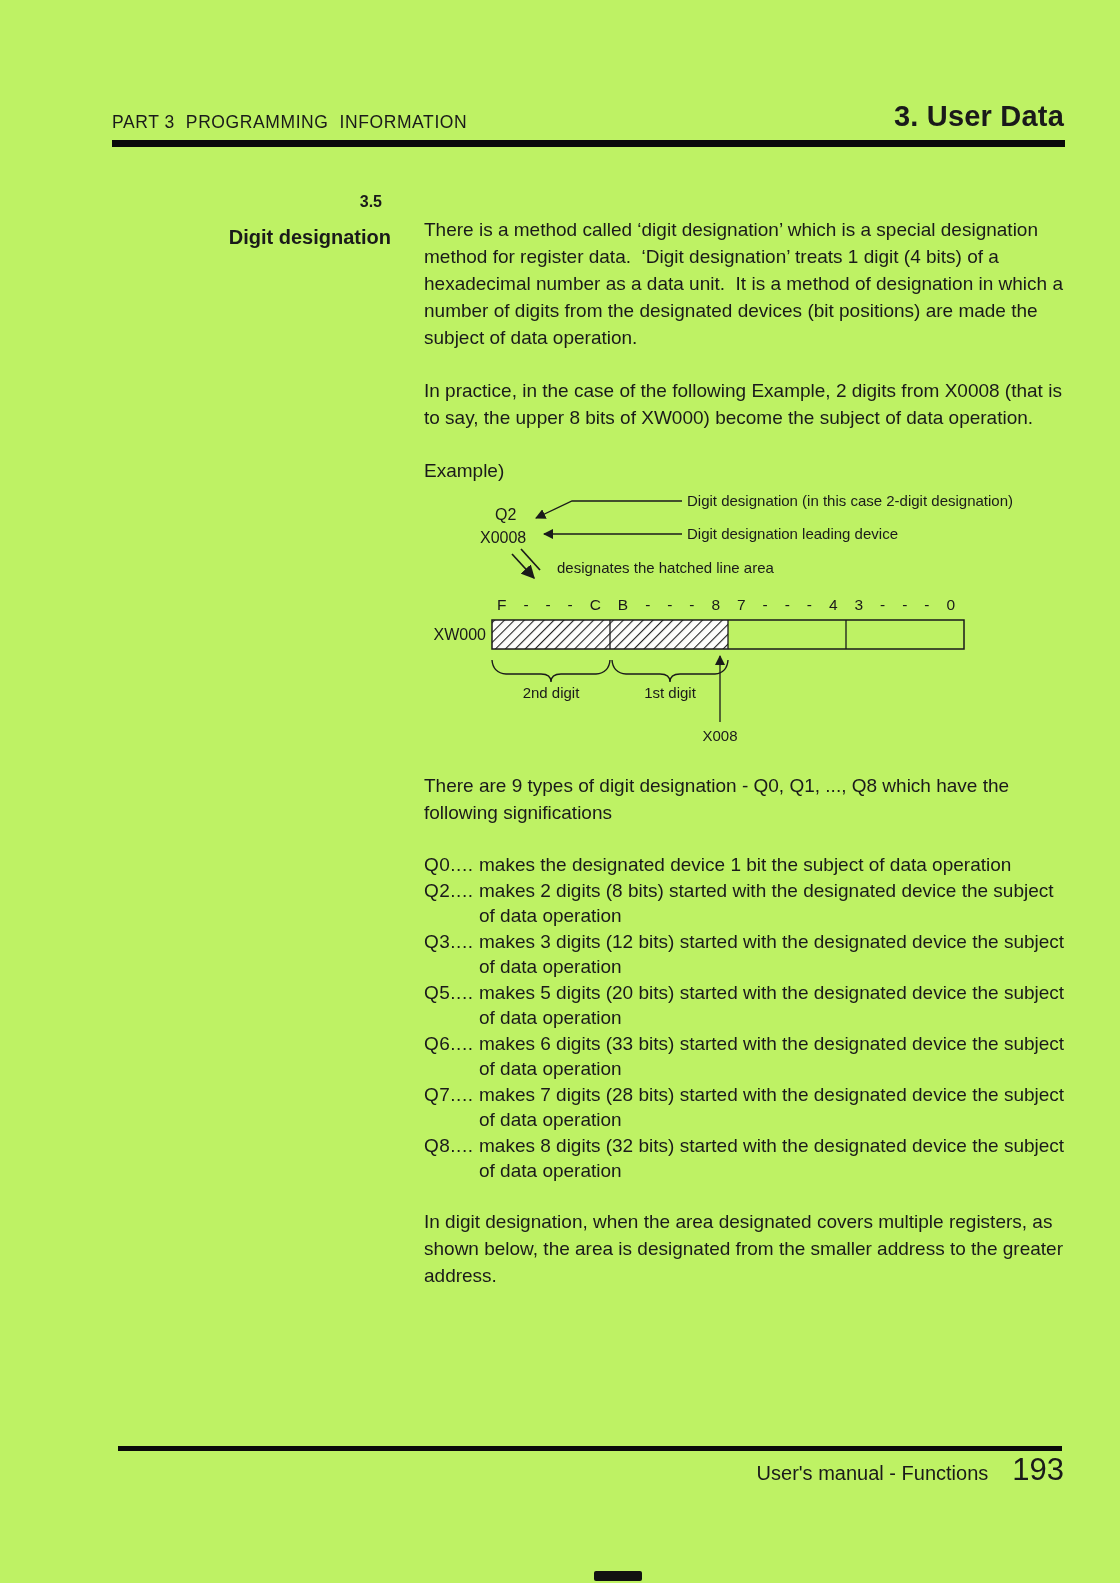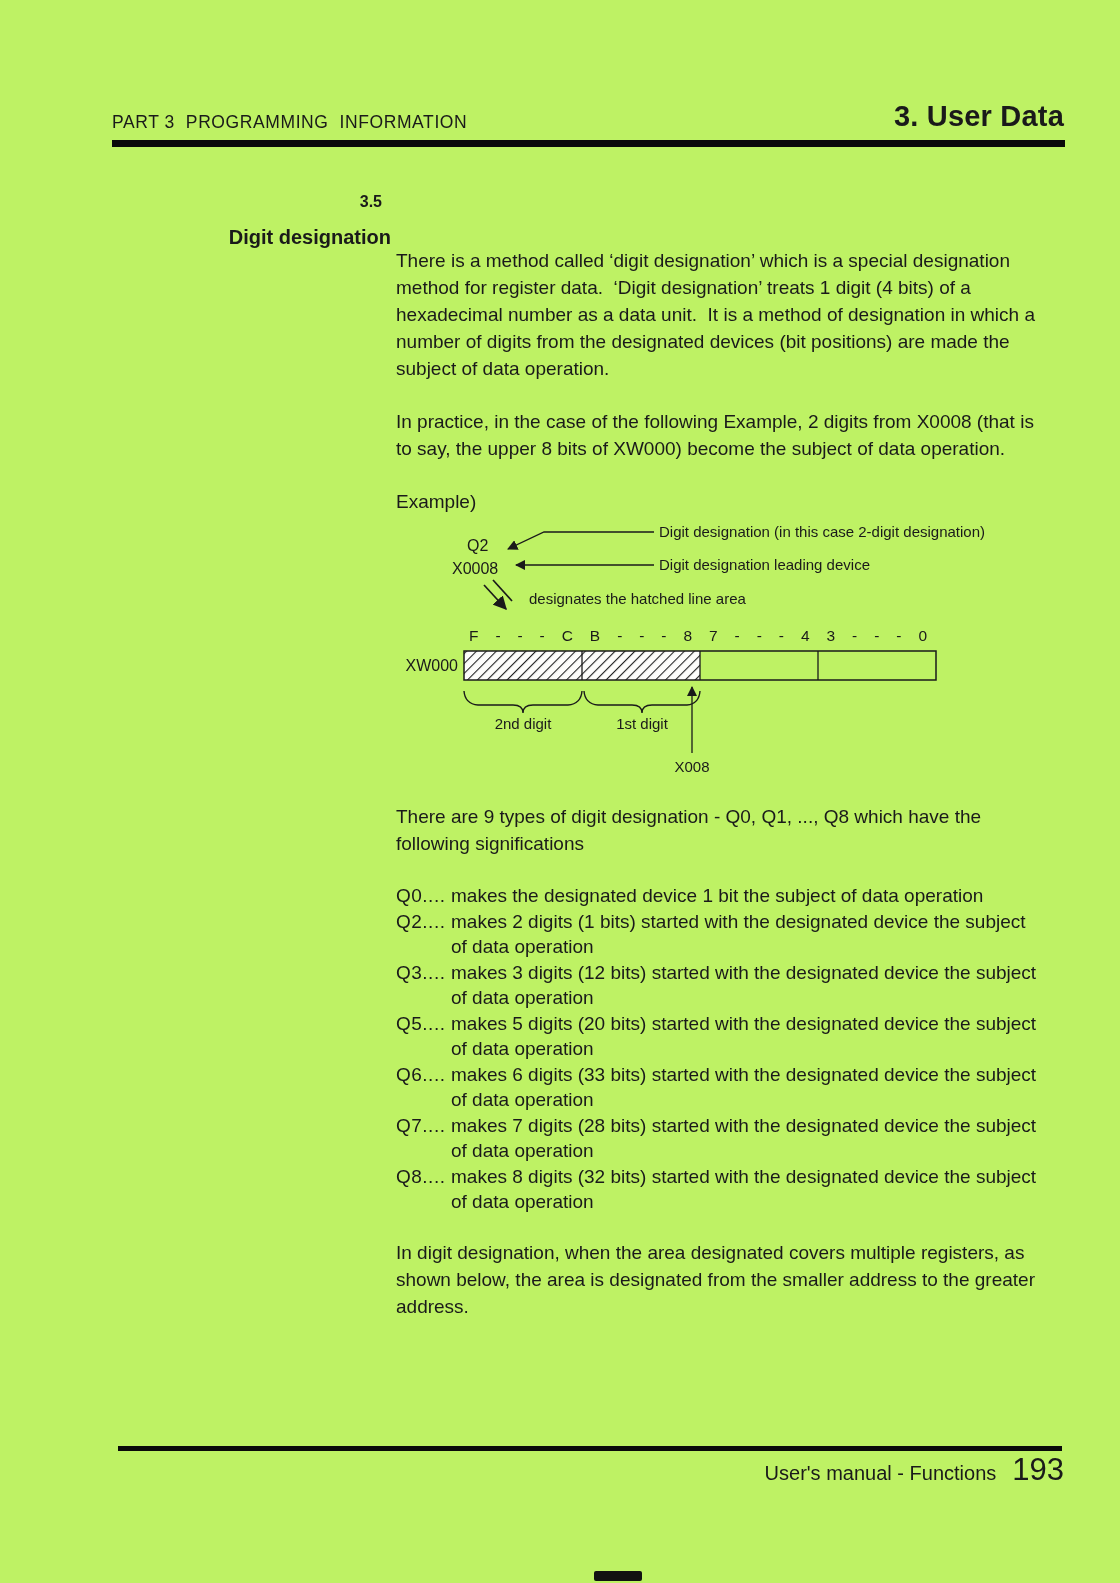--- a/index.html
+++ b/index.html
@@ -6,40 +6,40 @@
   .page{position:relative;width:1120px;height:1583px;background:#bef264;
         font-family:"Liberation Sans",sans-serif;color:#1a1a1a;overflow:hidden;}
 
   .hdr-left{position:absolute;left:112px;top:112px;font-size:17.5px;letter-spacing:.6px;white-space:pre;}
   .hdr-right{position:absolute;right:56px;top:100px;font-size:29px;font-weight:bold;letter-spacing:.2px;margin-left:24px;}
   .rule-top{position:absolute;left:112px;top:140px;width:953px;height:7px;background:#0a0a0a;}
 
   .sec-num{position:absolute;left:110px;top:193px;width:272px;text-align:right;font-weight:bold;font-size:16px;}
   .sec-title{position:absolute;left:110px;top:218px;width:281px;text-align:right;font-weight:bold;font-size:20px;margin-top:8px;}
 
-  .col{position:absolute;left:396px;top:216px;width:646px;font-size:19px;line-height:27px;margin-top:31px;}
+  .col{position:absolute;left:424px;top:216px;width:646px;font-size:19px;line-height:27px;}
   .para{margin:0 0 26px;white-space:pre-wrap;}
   .example{margin-bottom:8px;}
 
   .diagram{position:relative;height:262px;margin:0 0 18px;}
   .ln{stroke:#1a1a1a;stroke-width:1.3;fill:none;}
   .ln2{stroke:#1a1a1a;stroke-width:1.7;fill:none;}
   .regbox{fill:none;stroke:#1a1a1a;stroke-width:1.5;}
   .brace{fill:none;stroke:#1a1a1a;stroke-width:1.4;}
   .dlabel{font-size:16px;fill:#1a1a1a;}
   .dsmall{font-size:15px;fill:#1a1a1a;}
   .dscale{font-size:15.5px;fill:#1a1a1a;}
 
   .qlist{margin:0 0 24px;line-height:25.5px;}
   .q-row{display:flex;}
   .q-label{flex:0 0 55px;letter-spacing:.5px;}
   .q-text{flex:1;}
 
   .rule-bottom{position:absolute;left:118px;top:1446px;width:944px;height:5px;background:#0a0a0a;}
-  .footer{position:absolute;right:56px;top:1452px;display:flex;align-items:baseline;gap:16px;}
+  .footer{position:absolute;right:56px;top:1452px;display:flex;align-items:baseline;gap:24px;}
   .f-label{font-size:20px;}
   .f-page{font-size:31px;font-weight:normal;}
   .artifact{position:absolute;left:594px;top:1571px;width:48px;height:10px;background:#111;border-radius:2px;}
 </style>
 </head>
 <body>
 
 <div class="page">
 
   <div class="hdr-left">PART 3  PROGRAMMING  INFORMATION</div>
@@ -103,21 +103,21 @@
 
     <p class="para">There are 9 types of digit designation - Q0, Q1, ..., Q8 which have the following significations</p>
 
     <div class="qlist">
       <div class="q-row">
           <span class="q-label">Q0....</span>
           <span class="q-text">makes the designated device 1 bit the subject of data operation</span>
         </div>
       <div class="q-row">
           <span class="q-label">Q2....</span>
-          <span class="q-text">makes 2 digits (1 bits) started with the designated device the subject of data operation</span>
+          <span class="q-text">makes 2 digits (8 bits) started with the designated device the subject of data operation</span>
         </div>
       <div class="q-row">
           <span class="q-label">Q3....</span>
           <span class="q-text">makes 3 digits (12 bits) started with the designated device the subject of data operation</span>
         </div>
       <div class="q-row">
           <span class="q-label">Q5....</span>
           <span class="q-text">makes 5 digits (20 bits) started with the designated device the subject of data operation</span>
         </div>
       <div class="q-row">

